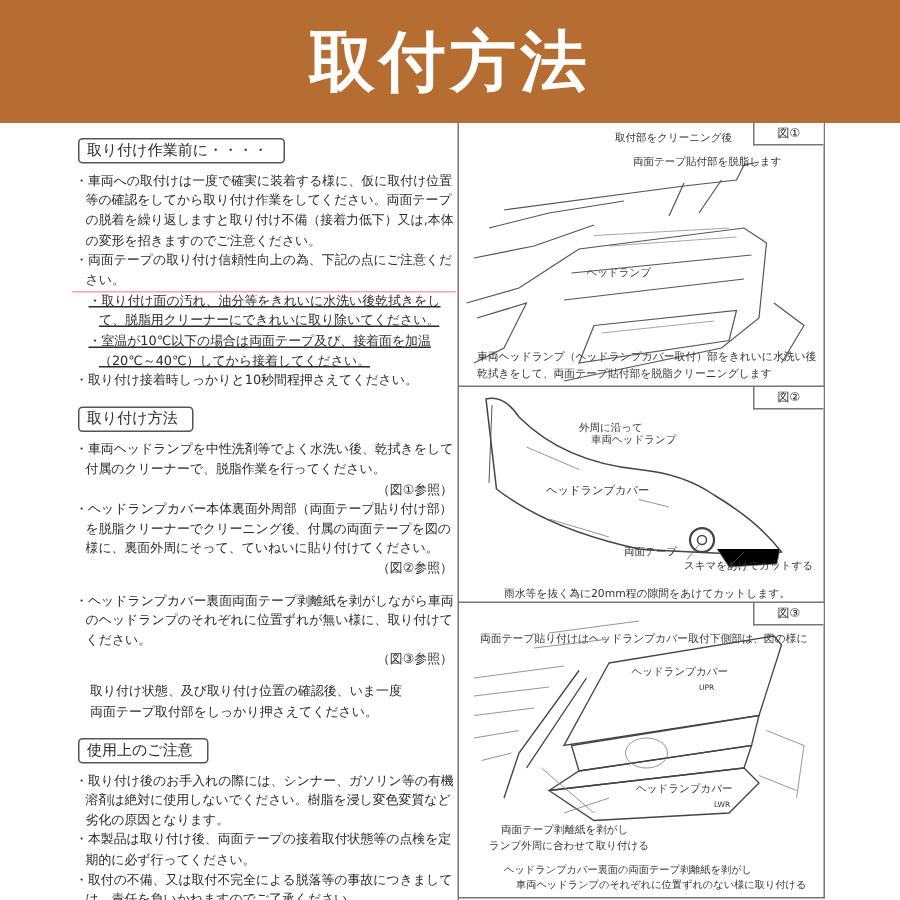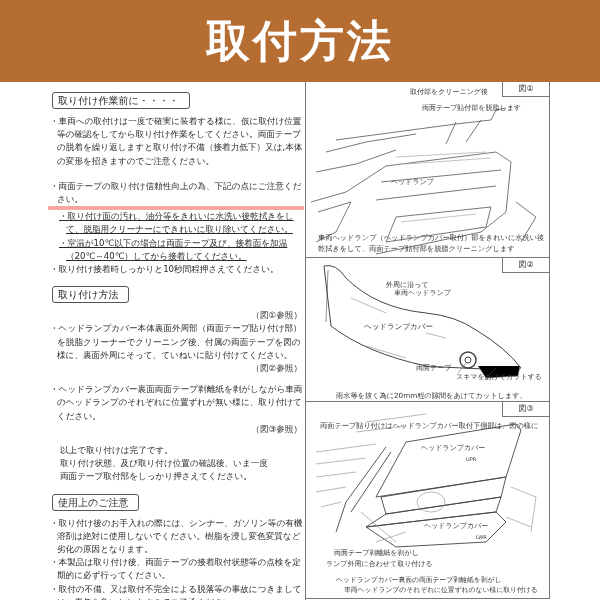--- a/index.html
+++ b/index.html
@@ -8,21 +8,21 @@
   .banner { position:absolute; left:0; top:0; width:600px; height:82px; background:#b66d31;
             display:flex; align-items:center; justify-content:center; }
   .banner h1 { margin:0; color:#ffffff; font-size:44px; font-weight:bold; letter-spacing:3px; }
   .left { position:absolute; left:48px; top:90px; width:256px; font-size:8.6px; line-height:13.2px; }
   .divider-v { position:absolute; left:305px; top:82px; width:1px; height:518px; background:#777; }
   .sec-head { display:inline-block; border:1px solid #555; border-radius:3px; padding:0 10px 0 5px;
               font-size:10px; line-height:15px; margin:2px 0 6px 4px; }
   .item { padding-left:9px; text-indent:-7px; margin:0; }
   .sub { padding-left:18px; text-indent:-7px; margin:0;text-decoration:underline; }
   .ref { text-align:right; margin:0; padding-right:2px; }
-  .ul { border-bottom:4px solid #fca5a5;margin-top:12px; }
+  .ul { border-bottom:1px solid #fca5a5; }
   .para { margin:0 0 0 12px; }
   .gap { height:8px; }
   .fig { position:absolute; left:306px; width:243px; border-right:1px solid #777; border-bottom:1px solid #777; }
   .fig-tag { position:absolute; right:0; top:0; width:46px; height:14px; border-left:1px solid #777; border-bottom:1px solid #777;
              font-size:8px; line-height:14px; text-align:center; background:#fff; }
   .fig svg { position:absolute; left:0; top:0; }
   .cap { position:absolute; font-size:7.2px; line-height:11px; color:#333; white-space:nowrap; }
   .lbl { position:absolute; font-size:7px; line-height:9px; color:#333; white-space:nowrap; }
   .tiny { font-size:5px; }
 </style>
@@ -38,28 +38,28 @@
 <div class="left">
   <div class="sec-head">取り付け作業前に・・・・</div>
   <p class="item">・車両への取付けは一度で確実に装着する様に、仮に取付け位置等の確認をしてから取り付け作業をしてください。両面テープの脱着を繰り返しますと取り付け不備（接着力低下）又は,本体の変形を招きますのでご注意ください。</p>
   <p class="item ul">・両面テープの取り付け信頼性向上の為、下記の点にご注意ください。</p>
   <p class="sub">・取り付け面の汚れ、油分等をきれいに水洗い後乾拭きをして、脱脂用クリーナーにできれいに取り除いてください。</p>
   <p class="sub">・室温が10℃以下の場合は両面テープ及び、接着面を加温（20℃～40℃）してから接着してください。</p>
   <p class="item">・取り付け接着時しっかりと10秒間程押さえてください。</p>
   <div class="gap"></div>
 
   <div class="sec-head">取り付け方法</div>
+  <p class="item">・車両ヘッドランプを中性洗剤等でよく水洗い後、乾拭きをして付属のクリーナーで、脱脂作業を行ってください。</p>
   <p class="ref">（図①参照）</p>
   <p class="item">・ヘッドランプカバー本体裏面外周部（両面テープ貼り付け部）を脱脂クリーナーでクリーニング後、付属の両面テープを図の様に、裏面外周にそって、ていねいに貼り付けてください。</p>
   <p class="ref">（図②参照）</p>
   <div class="gap"></div>
   <p class="item">・ヘッドランプカバー裏面両面テープ剥離紙を剥がしながら車両のヘッドランプのそれぞれに位置ずれが無い様に、取り付けてください。</p>
   <p class="ref">（図③参照）</p>
   <div class="gap"></div>
-  <p class="para">以上で取り付けは完了です。</p>
   <p class="para">取り付け状態、及び取り付け位置の確認後、いま一度</p>
   <p class="para">両面テープ取付部をしっかり押さえてください。</p>
   <div class="gap"></div>
 
   <div class="sec-head">使用上のご注意</div>
   <p class="item">・取り付け後のお手入れの際には、シンナー、ガソリン等の有機溶剤は絶対に使用しないでください。樹脂を浸し変色変質など劣化の原因となります。</p>
   <p class="item">・本製品は取り付け後、両面テープの接着取付状態等の点検を定期的に必ず行ってください。</p>
   <p class="item">・取付の不備、又は取付不完全による脱落等の事故につきましては、責任を負いかねますのでご了承ください。</p>
   
 </div>

